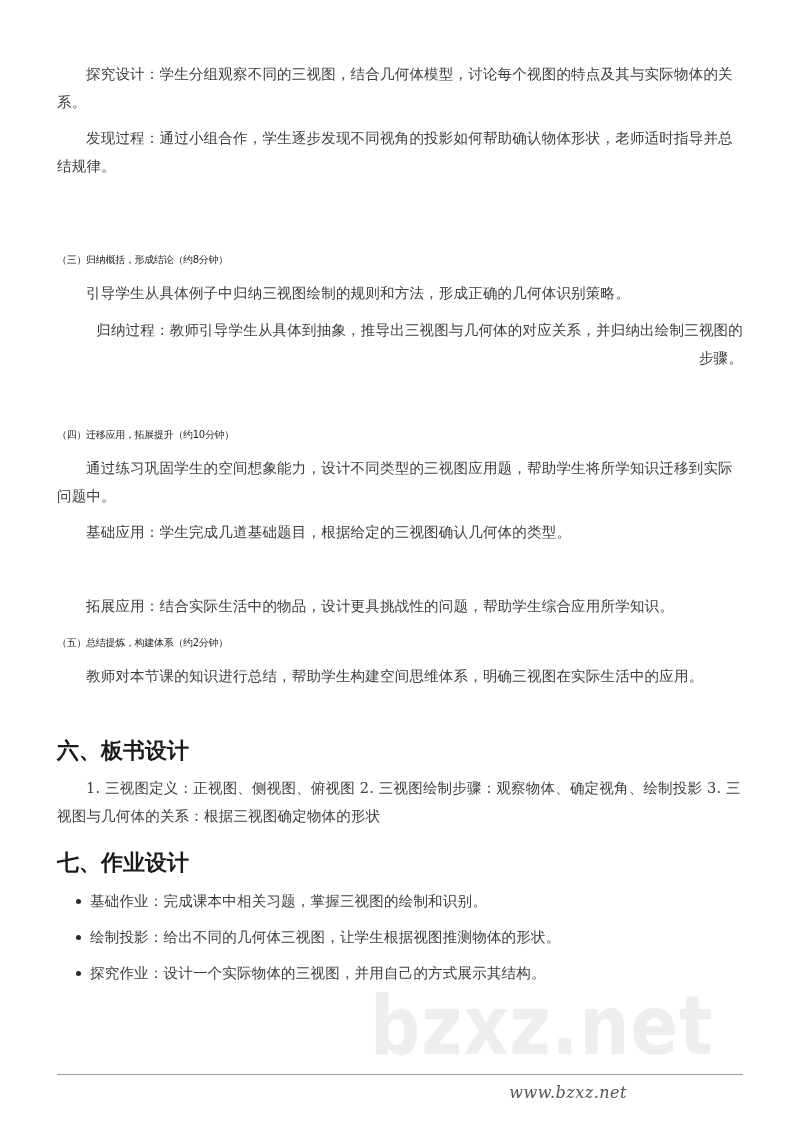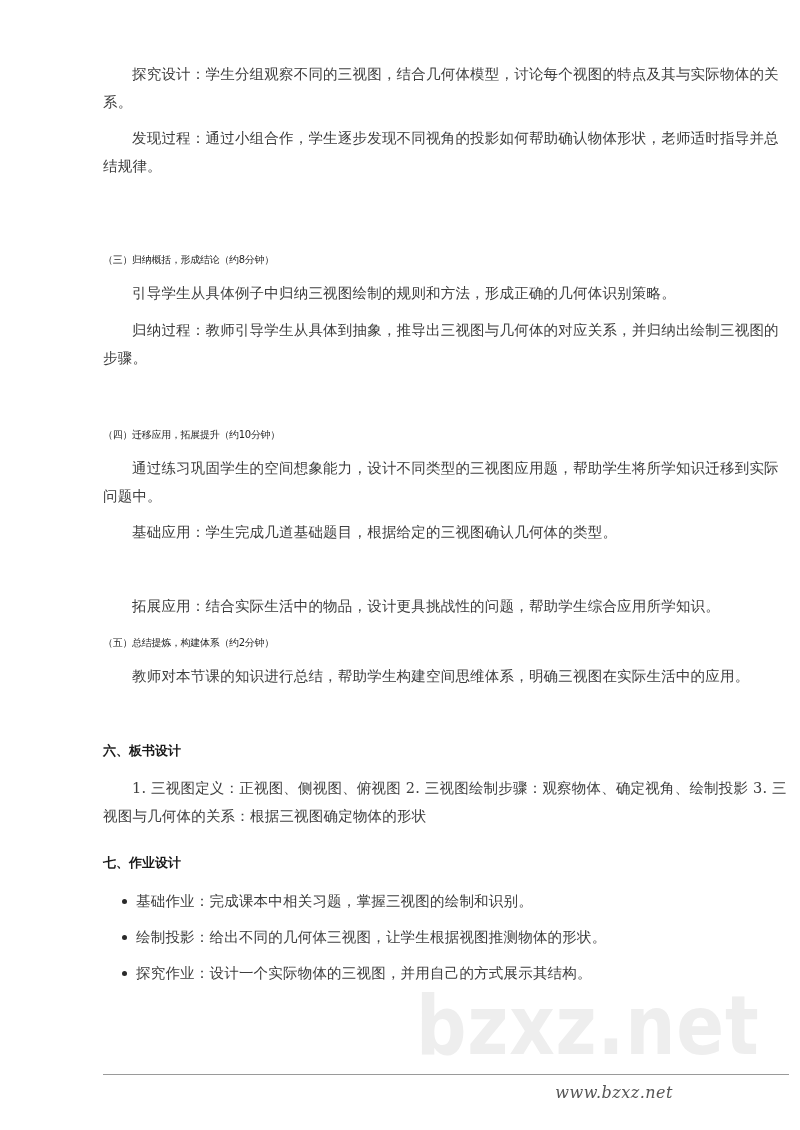--- a/index.html
+++ b/index.html
@@ -14,21 +14,20 @@
       overflow: hidden;
       font-family: "DejaVu Serif", "Liberation Serif", serif;
       color: #3a3a3a;
     }
     .page {
       position: absolute;
       left: 0;
       top: 0;
       width: 684px;
       height: 1130px;
-      margin-left: 46px;
     }
     .para {
       position: absolute;
       left: 57px;
       width: 686px;
       font-size: 14.5px;
       line-height: 28px;
       text-indent: 29px;
       margin: 0;
       color: #3d3d3d;
@@ -41,21 +40,21 @@
       line-height: 20px;
       font-weight: normal;
       margin: 0;
       color: #1f1f1f;
       font-family: "DejaVu Sans", "Liberation Sans", sans-serif;
       letter-spacing: -0.3px;
     }
     .section-heading {
       position: absolute;
       left: 57px;
-      font-size: 13px;
+      font-size: 22px;
       line-height: 26px;
       font-weight: bold;
       margin: 0;
       color: #1a1a1a;
       font-family: "DejaVu Sans", "Liberation Sans", sans-serif;
     }
     .bullet-list {
       position: absolute;
       left: 76px;
       top: 891px;
@@ -116,21 +115,21 @@
 </head>
 <body>
 
 <div class="page">
 
   <p class="para" style="top:60px;">探究设计：学生分组观察不同的三视图，结合几何体模型，讨论每个视图的特点及其与实际物体的关系。</p>
   <p class="para" style="top:124px;">发现过程：通过小组合作，学生逐步发现不同视角的投影如何帮助确认物体形状，老师适时指导并总结规律。</p>
 
   <h3 class="sub-heading" style="top:250px;">（三）归纳概括，形成结论（约8分钟）</h3>
   <p class="para" style="top:279px;">引导学生从具体例子中归纳三视图绘制的规则和方法，形成正确的几何体识别策略。</p>
-  <p class="para" style="top:316px;">归纳过程：教师引导学生从具体到抽象，推导出三视图与几何体的对应关系，并归纳出绘制三视图的步骤。</p>
+  <p class="para" style="top:316px;text-align:right;">归纳过程：教师引导学生从具体到抽象，推导出三视图与几何体的对应关系，并归纳出绘制三视图的步骤。</p>
 
   <h3 class="sub-heading" style="top:425px;">（四）迁移应用，拓展提升（约10分钟）</h3>
   <p class="para" style="top:454px;">通过练习巩固学生的空间想象能力，设计不同类型的三视图应用题，帮助学生将所学知识迁移到实际问题中。</p>
   <p class="para" style="top:518px;">基础应用：学生完成几道基础题目，根据给定的三视图确认几何体的类型。</p>
   <p class="para" style="top:592px;">拓展应用：结合实际生活中的物品，设计更具挑战性的问题，帮助学生综合应用所学知识。</p>
 
   <h3 class="sub-heading" style="top:633px;">（五）总结提炼，构建体系（约2分钟）</h3>
   <p class="para" style="top:662px;">教师对本节课的知识进行总结，帮助学生构建空间思维体系，明确三视图在实际生活中的应用。</p>
 
   <h2 class="section-heading" style="top:738px;">六、板书设计</h2>

